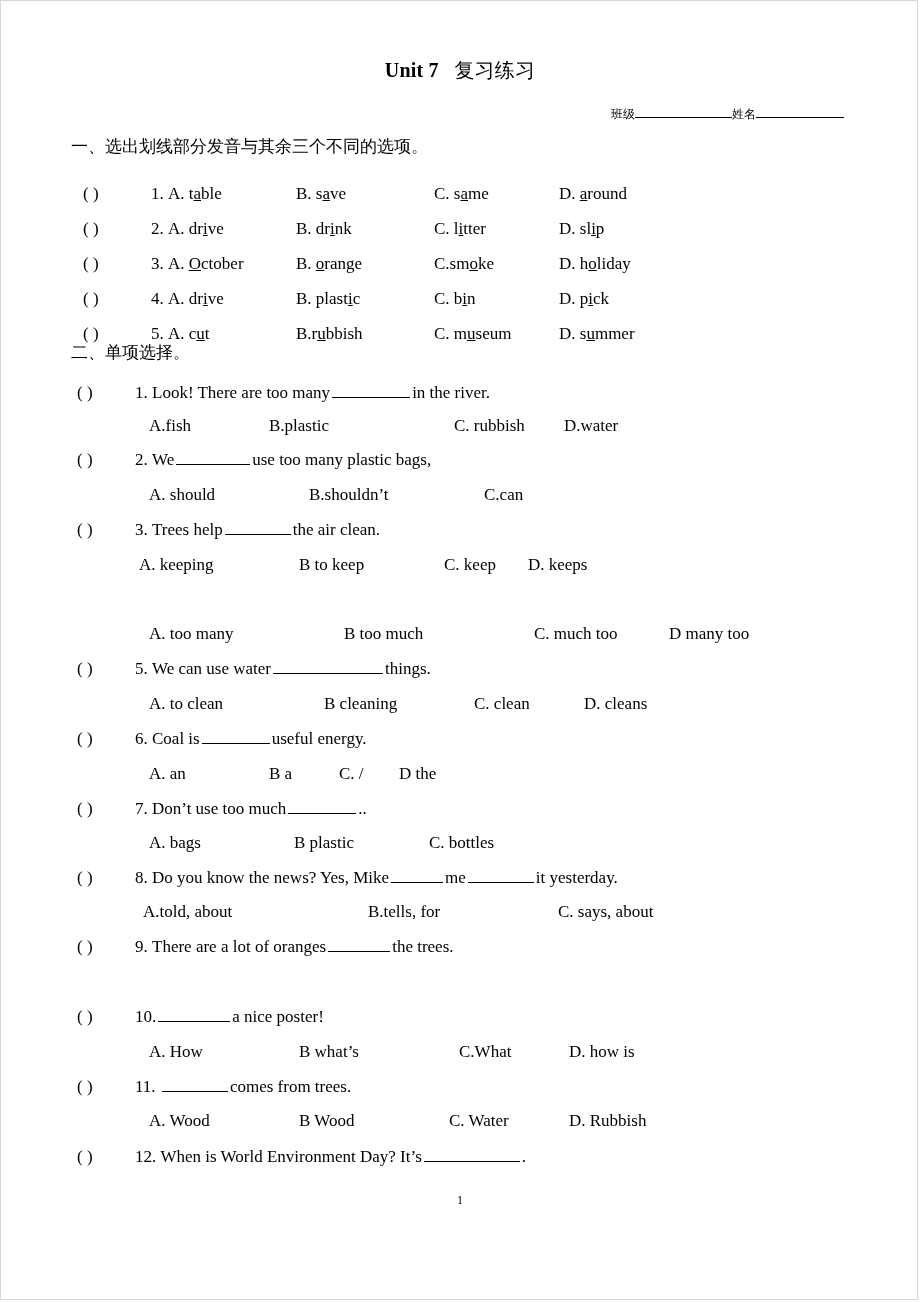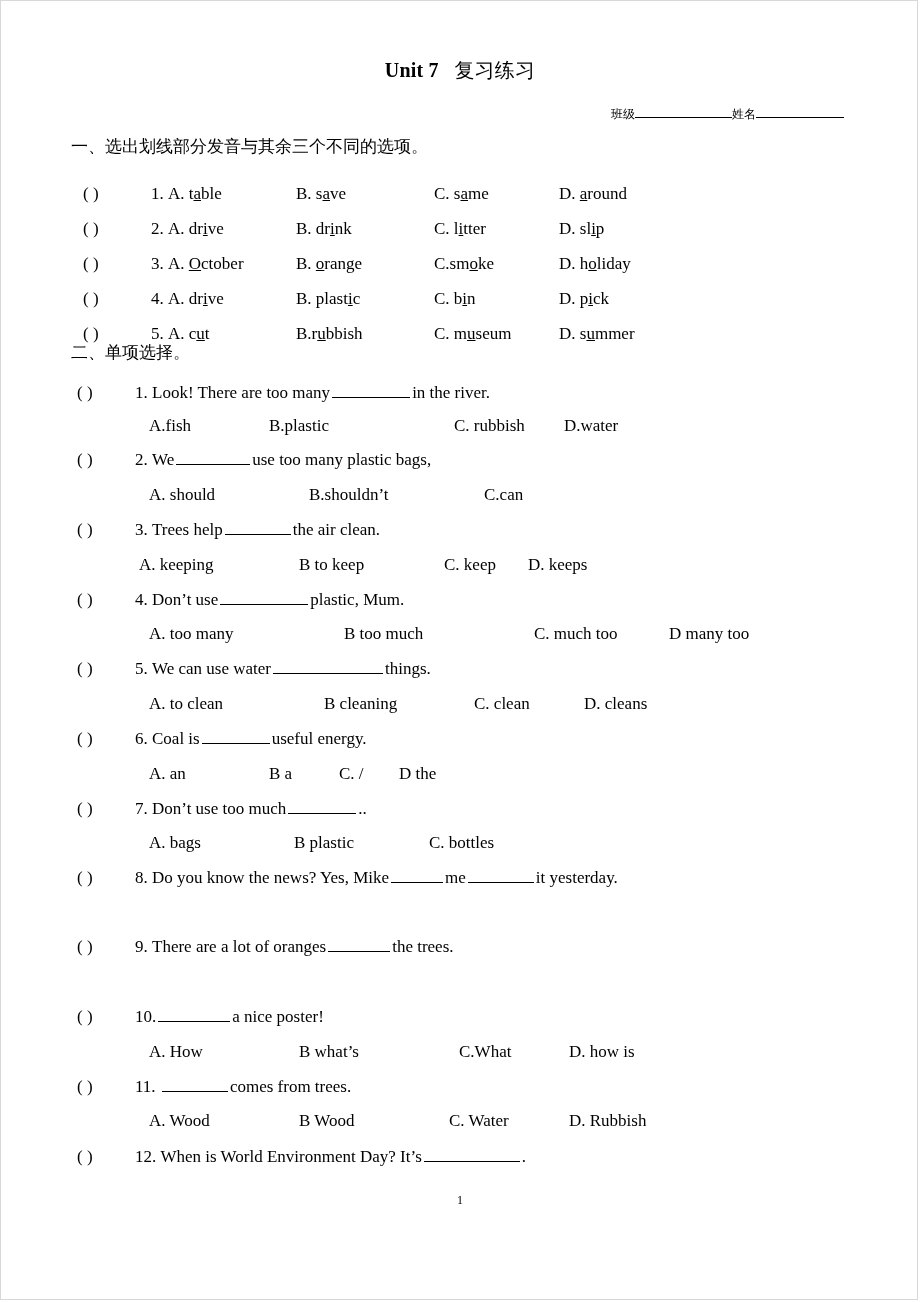--- a/index.html
+++ b/index.html
@@ -234,23 +234,20 @@
     <span class="opt w-160">A.   should</span><span class="opt w-175">B.shouldn’t</span><span class="opt">C.can</span>
   </div>
 
   <div class="q-stem" id="q3s">
     <span class="paren">(        )</span><span>3.</span>&nbsp;<span>Trees help</span><span class="blank" style="width:66px"></span><span>the air clean.</span>
   </div>
   <div class="q-opts" id="q3o">
     <span class="opt w-160">A.   keeping</span><span class="opt w-145">B to keep</span><span class="opt w-84">C. keep</span><span class="opt">D. keeps</span>
   </div>
 
-  <div class="q-stem" id="q4s">
-    <span class="paren">(        )</span><span>4.</span>&nbsp;<span>Don’t use</span><span class="blank" style="width:88px"></span><span>plastic, Mum.</span>
-  </div>
   <div class="q-opts" id="q4o">
     <span class="opt w-175">A.   too many</span><span class="opt w-190">B too much</span><span class="opt w-135">C. much too</span><span class="opt">D many too</span>
   </div>
 
   <div class="q-stem" id="q5s">
     <span class="paren">(        )</span><span>5.</span>&nbsp;<span>We can use water</span><span class="blank" style="width:110px"></span><span>things.</span>
   </div>
   <div class="q-opts" id="q5o">
     <span class="opt w-175">A.   to clean</span><span class="opt w-150">B cleaning</span><span class="opt w-110">C. clean</span><span class="opt">D. cleans</span>
   </div>
@@ -265,20 +262,23 @@
   <div class="q-stem" id="q7s">
     <span class="paren">(        )</span><span>7.</span>&nbsp;<span>Don’t use too much</span><span class="blank" style="width:68px"></span><span>..</span>
   </div>
   <div class="q-opts" id="q7o">
     <span class="opt w-145">A.   bags</span><span class="opt w-135">B plastic</span><span class="opt">C. bottles</span>
   </div>
 
   <div class="q-stem" id="q8s">
     <span class="paren">(        )</span><span>8.</span>&nbsp;<span>Do you know the news? Yes, Mike</span><span class="blank" style="width:52px"></span><span>me</span><span class="blank" style="width:66px"></span><span>it yesterday.</span>
   </div>
+  <div class="q-opts" id="q8o">
+    <span class="opt w-205">A.told, about</span><span class="opt w-190">B.tells, for</span><span class="opt">C. says, about</span>
+  </div>
 
   <div class="q-stem" id="q9s">
     <span class="paren">(        )</span><span>9.</span>&nbsp;<span>There are a lot of oranges</span><span class="blank" style="width:62px"></span><span>the trees.</span>
   </div>
 
   <div class="q-stem" id="q10s">
     <span class="paren">(        )</span><span>10.</span><span class="blank" style="width:72px"></span><span>a nice poster!</span>
   </div>
   <div class="q-opts" id="q10o">
     <span class="opt w-150">A.   How</span><span class="opt w-160">B what’s</span><span class="opt w-110">C.What</span><span class="opt">D. how is</span>

